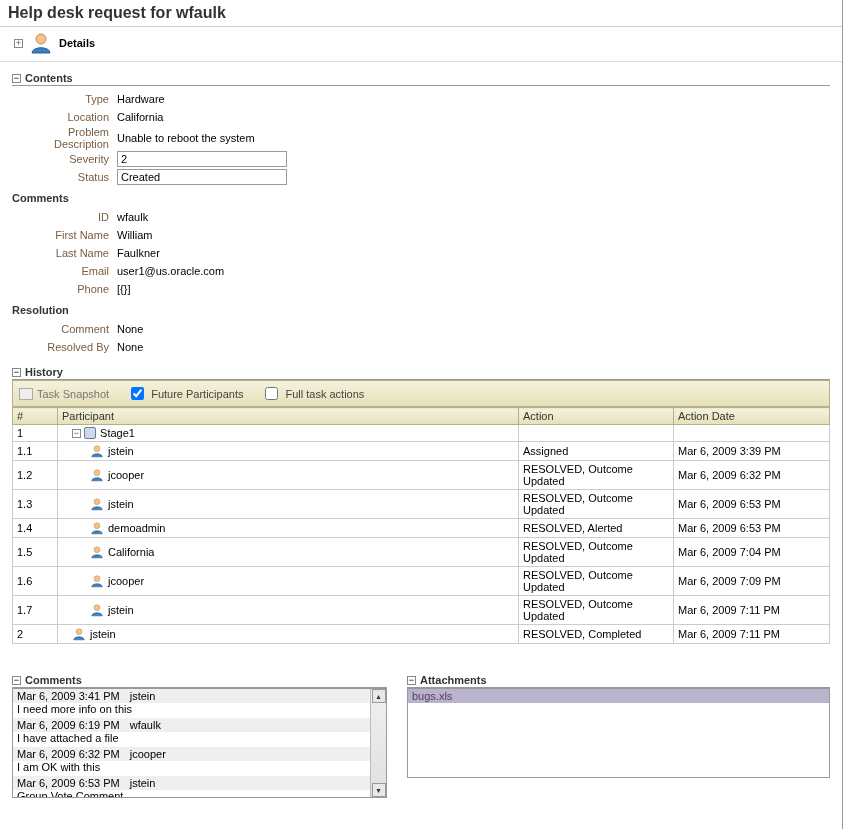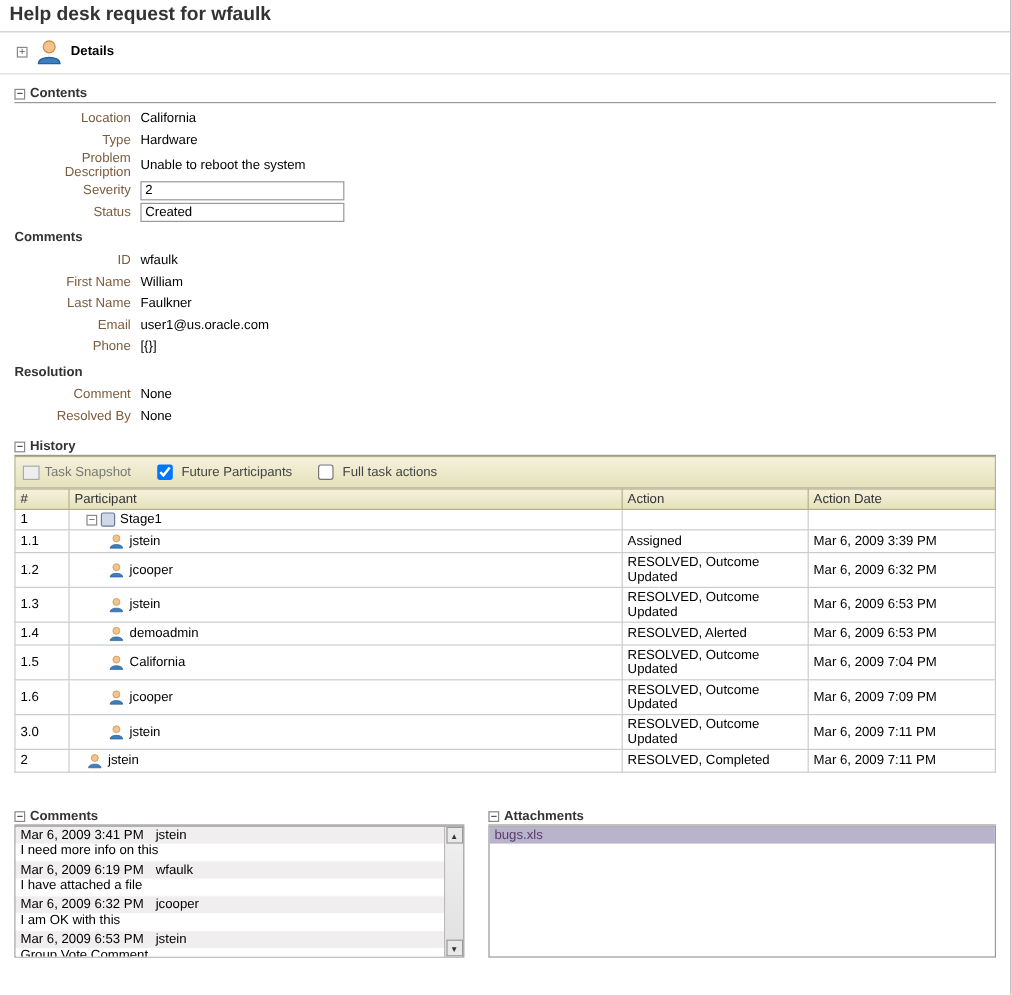--- a/index.html
+++ b/index.html
@@ -185,21 +185,21 @@
     padding: 1px 4px;
     font-weight: normal;
   }
   .comment-body {
     padding: 0 19px 2px 4px;
     font-weight: normal;
     background: #fff;
   }
   .attach-box {
     border: 1px solid #999;
-    height: 110px;
+    height: 90px;
     background: #fff;
   }
   .attach-item {
     background: #b9b3cc;
     color: #5a3a6a;
     padding: 1px 4px;
   }
 </style>
 </head>
 <body>
@@ -217,26 +217,26 @@
     <b>Details</b>
   </div>
 
   <div class="section">
     <div class="section-header">
       <span class="collapse-box">−</span>
       <span>Contents</span>
     </div>
     <div class="kv-table">
       <div class="kv-row">
+        <div class="kv-label">Type</div>
+        <div class="kv-value">Hardware</div>
+      </div>
+      <div class="kv-row">
         <div class="kv-label">Location</div>
         <div class="kv-value">California</div>
-      </div>
-      <div class="kv-row">
-        <div class="kv-label">Type</div>
-        <div class="kv-value">Hardware</div>
       </div>
       <div class="kv-row">
         <div class="kv-label">Problem Description</div>
         <div class="kv-value">Unable to reboot the system</div>
       </div>
       <div class="kv-row">
         <div class="kv-label">Severity</div>
         <input class="kv-input" value="2" style="">
       </div>
       <div class="kv-row">
@@ -399,21 +399,21 @@
                   <circle cx="12" cy="8" r="5" fill="#f2c38a" stroke="#c98c4a"></circle>
                   <path d="M3 22 C3 15, 21 15, 21 22 Z" fill="#3a7fbf" stroke="#2a5f9a"></path>
                 </svg>
                 <span>jcooper</span>
               </div>
             </td>
             <td>RESOLVED, Outcome Updated</td>
             <td>Mar 6, 2009 7:09 PM</td>
           </tr>
           <tr>
-            <td>3.0</td>
+            <td>1.7</td>
             <td>
               <div class="participant-cell indent-2">
                 <svg class="user-icon" width="14" height="14" viewBox="0 0 24 24" style="margin-right:4px">
                   <circle cx="12" cy="8" r="5" fill="#f2c38a" stroke="#c98c4a"></circle>
                   <path d="M3 22 C3 15, 21 15, 21 22 Z" fill="#3a7fbf" stroke="#2a5f9a"></path>
                 </svg>
                 <span>jstein</span>
               </div>
             </td>
             <td>RESOLVED, Outcome Updated</td>

